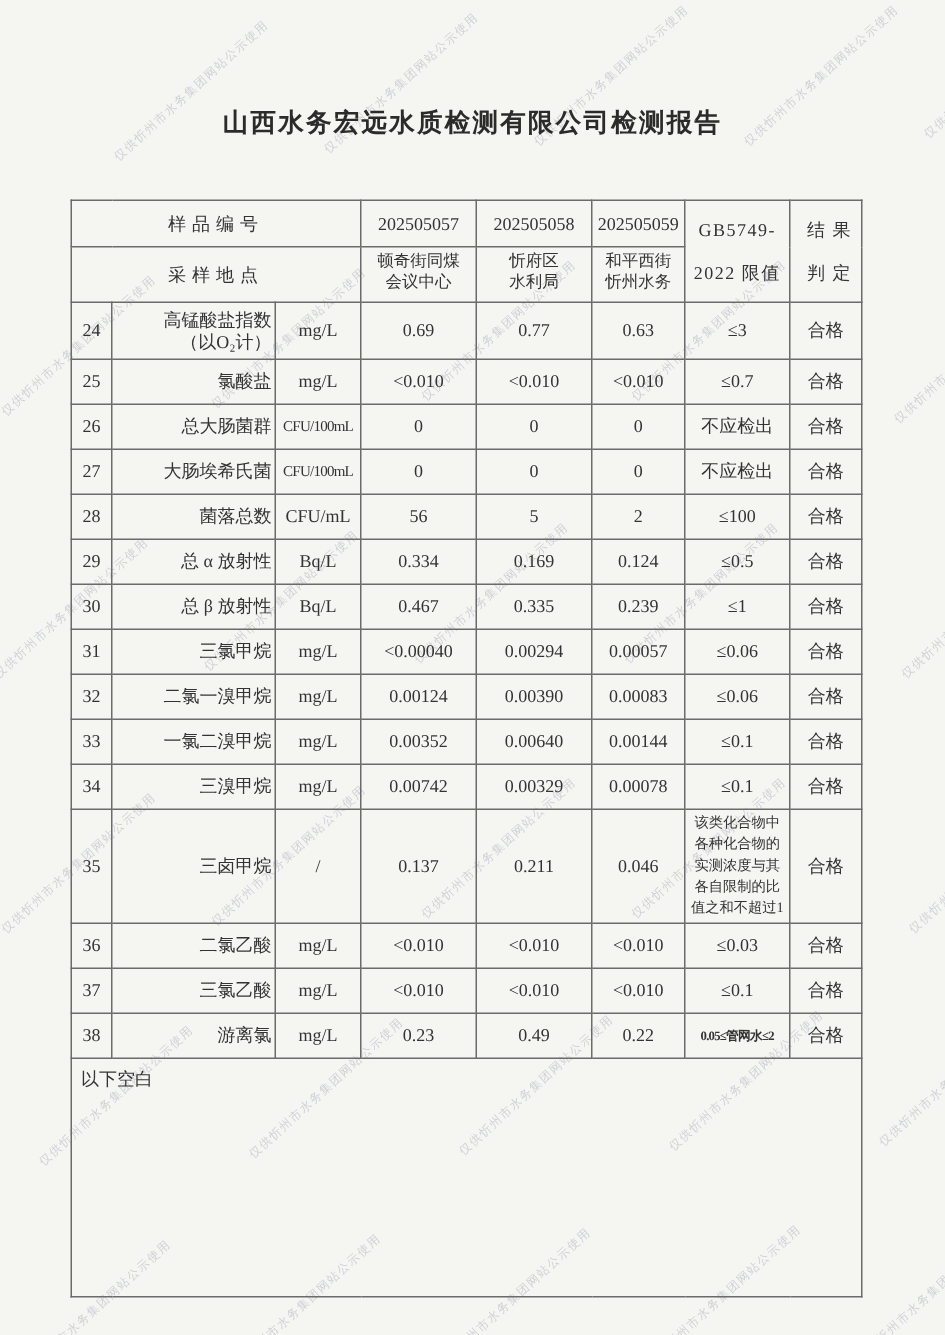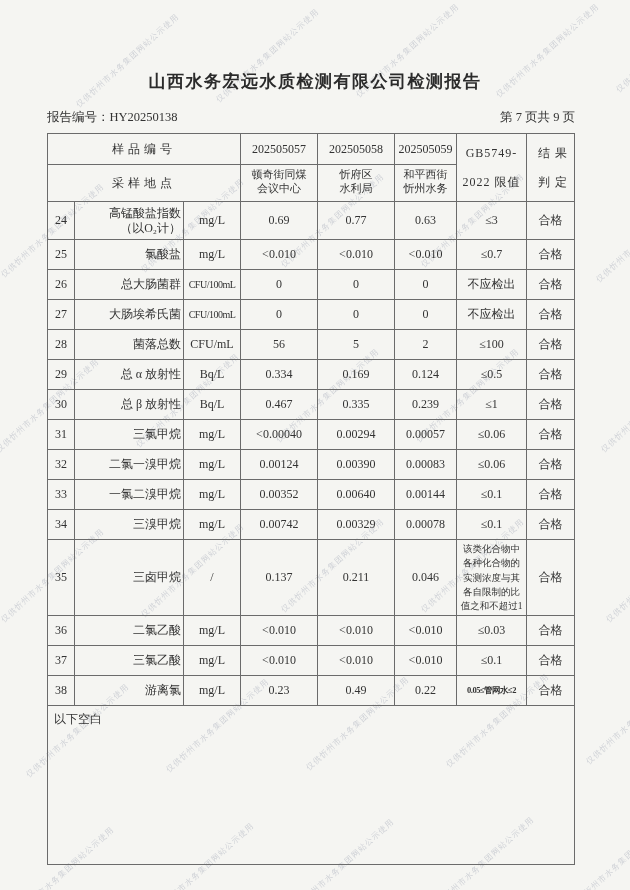--- a/index.html
+++ b/index.html
@@ -84,24 +84,20 @@
     <span class="wm" style="left:-5px;top:868px">仅供忻州市水务集团网站公示使用</span>
     <span class="wm" style="left:135px;top:864px">仅供忻州市水务集团网站公示使用</span>
     <span class="wm" style="left:275px;top:860px">仅供忻州市水务集团网站公示使用</span>
     <span class="wm" style="left:415px;top:858px">仅供忻州市水务集团网站公示使用</span>
     <span class="wm" style="left:555px;top:855px">仅供忻州市水务集团网站公示使用</span>
   </div>
 
   <div class="content">
     <h1 class="title">山西水务宏远水质检测有限公司检测报告</h1>
 
-    <div class="meta">
-      <span class="rno">报告编号：HY20250138</span>
-      <span class="pg">第 7 页共 9 页</span>
-    </div>
 
     <table class="report">
       <colgroup>
         <col class="c1">
           <col class="c2">
           <col class="c3">
           <col class="c4">
         <col class="c5">
           <col class="c6">
           <col class="c7">

